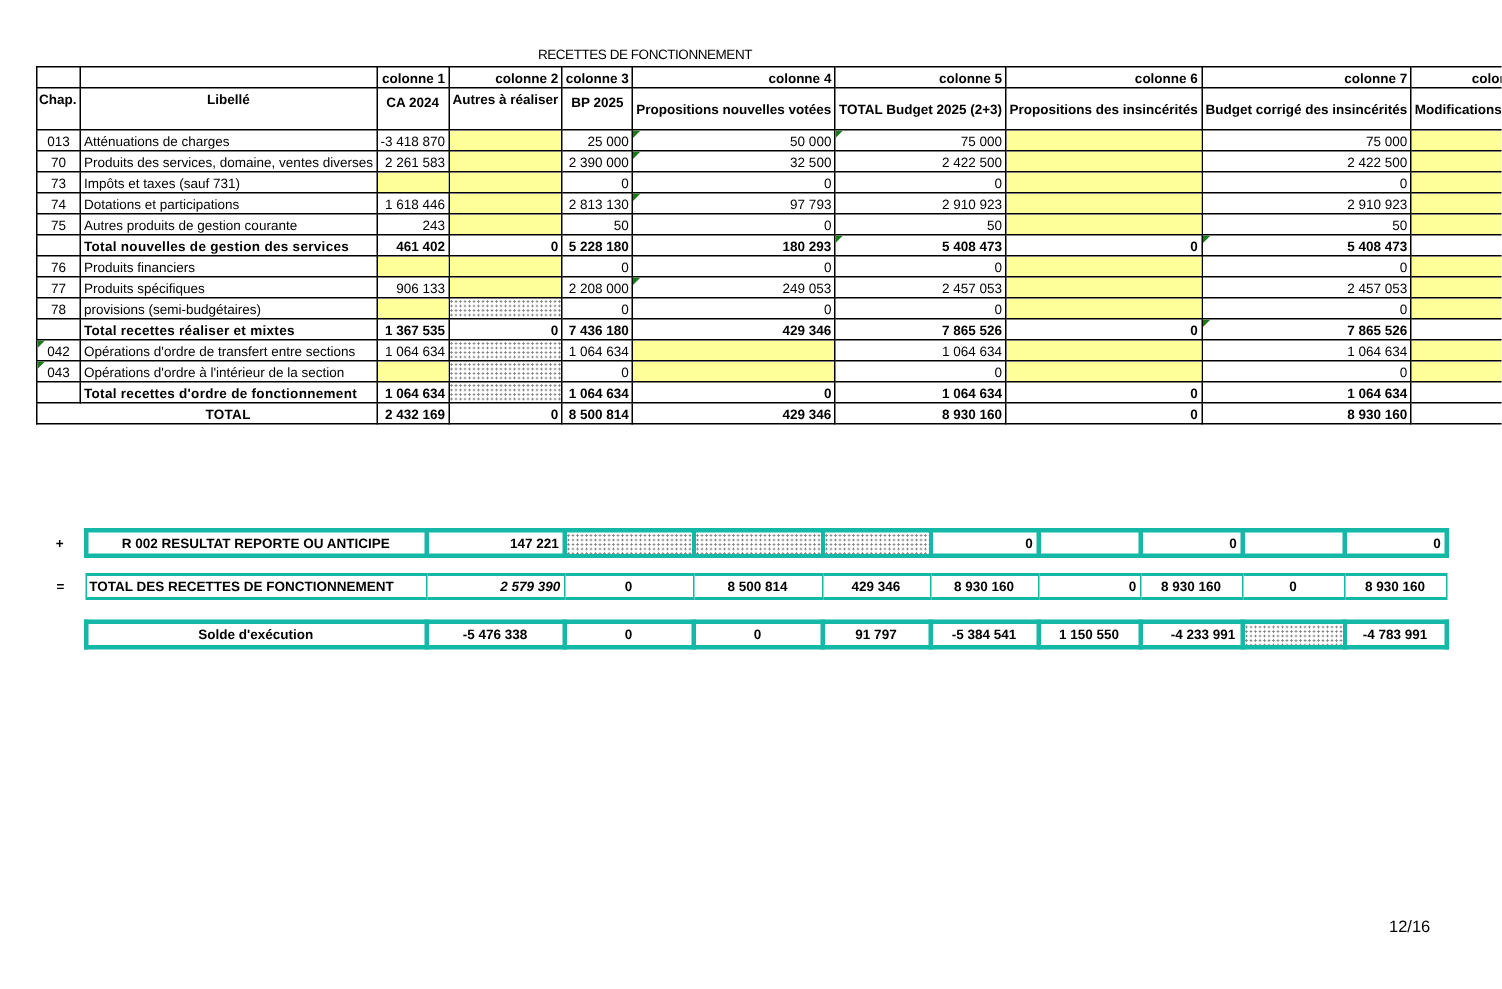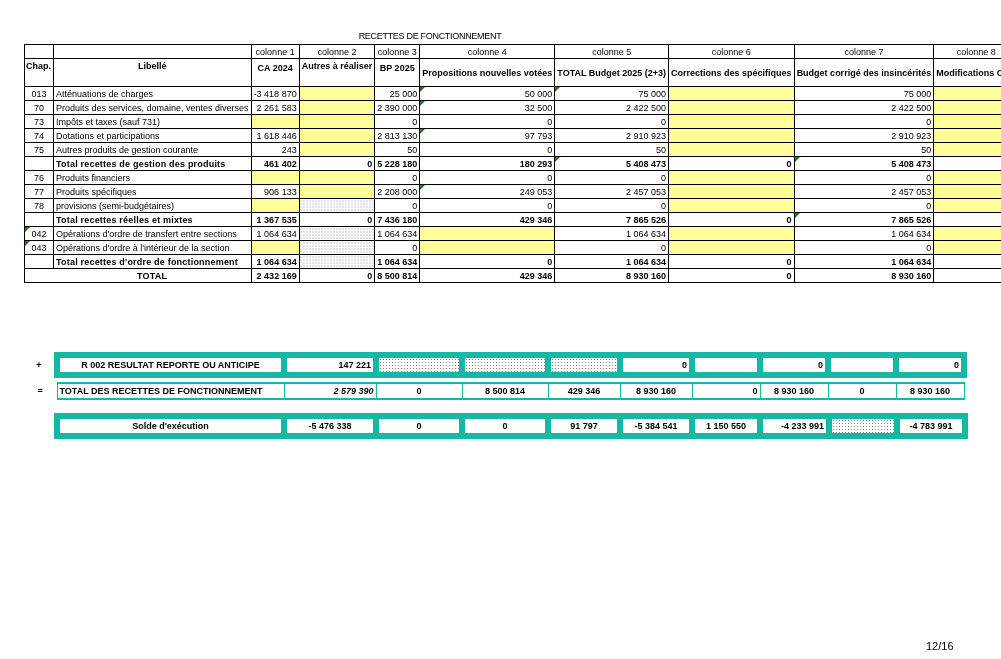--- a/index.html
+++ b/index.html
@@ -5,40 +5,40 @@
     html, body { margin: 0; padding: 0; background: #ffffff; }
     body { width: 1001px; height: 659px; position: relative; overflow: hidden;
            font-family: "Liberation Sans", sans-serif; color: #000; }
     .title { position: absolute; left: 0; width: 866px; top: 31px; text-align: center;
              font-size: 9px; font-weight: normal; letter-spacing: -0.3px; }
     .title span { position: relative; left: -3px; }
     table.grid { position: absolute; left: 24px; top: 44px; border-collapse: collapse;
                  table-layout: fixed; font-size: 9px; }
     table.grid td { border: 1px solid #000; padding: 0 2px; height: 13px; line-height: 12px;
                     white-space: nowrap; overflow: hidden; position: relative; }
-    .hdr1 td { font-weight: normal; text-align: center; height: 14px; border-bottom: 2px solid #000; margin-top: 36px; }
+    .hdr1 td { font-weight: bold; text-align: right; height: 14px; border-bottom: 2px solid #000; margin-top: 36px; }
     .hdr2 td { font-weight: bold; text-align: center; height: 62px; vertical-align: middle; white-space: normal; line-height: 13px; border-bottom: 2px solid #000; }
     .hdr2 td.bottom { vertical-align: bottom; padding-bottom: 14px; }
     .chap { text-align: center; margin-left: 42px; }
     .num { text-align: right; }
     .bold td { font-weight: bold; }
     .bold td.lbl { letter-spacing: 0.2px; }
     .total-row td { border-top: 2px solid #000; border-bottom: 2px solid #000; }
     .yellow { background: #ffff99; }
     .dots { background-color: #fff;
             background-image: radial-gradient(#8a8a8a 0.6px, transparent 0.8px);
             background-size: 3px 3px; }
     .flag::before { content: ""; position: absolute; left: 0; top: 0; width: 0; height: 0;
                     border-top: 5px solid #1a7a1a; border-right: 5px solid transparent; }
     .center { text-align: center; }
     table.extra { position: absolute; left: 24px; border-collapse: collapse; table-layout: fixed; font-size: 9px; }
-    table.extra td { border: 6px solid #14b8a6; height: 14px; padding: 0 2px; white-space: nowrap; font-weight: bold; position: relative; }
+    table.extra td { border: 3px solid #14b8a6; height: 14px; padding: 0 2px; white-space: nowrap; font-weight: bold; position: relative; }
     table.extra td.nob { border: none; }
     table.extra.thick td:not(.nob) { border-width: 2px 1px 2px 1px; }
-    .pagenum { position: absolute; left: 926px; top: 640px; font-size: 11px; }
+    .pagenum { position: absolute; left: 926px; top: 612px; font-size: 11px; }
   </style>
 </head>
 <body>
 
 <div class="title"><span>RECETTES DE FONCTIONNEMENT</span></div>
 
 <table class="grid">
   <colgroup>
     <col style="width:33px">
       <col style="width:227px">
@@ -66,21 +66,21 @@
 
     </tr>
     <tr class="hdr2">
       <td class="bottom" style="text-align:left;padding-left:1px">Chap.</td>
       <td class="bottom">Libellé</td>
       <td style="padding-bottom:10px">CA 2024</td>
       <td class="bottom">Autres à réaliser</td>
       <td style="padding-bottom:10px">BP 2025</td>
       <td>Propositions nouvelles votées</td>
       <td>TOTAL Budget 2025 (2+3)</td>
-      <td>Corrections des spécifiques</td>
+      <td>Propositions des insincérités</td>
       <td>Budget corrigé des insincérités</td>
       <td>Modifications CRC</td>
 
     </tr>
   <tr>
         <td class="chap">013</td>
         <td class="lbl">Atténuations de charges</td>
         <td class="num">-3 418 870</td>
         <td class="num yellow"></td>
         <td class="num">25 000</td>
@@ -133,21 +133,21 @@
         <td class="num yellow"></td>
         <td class="num">50</td>
         <td class="num">0</td>
         <td class="num">50</td>
         <td class="num yellow"></td>
         <td class="num">50</td>
         <td class="num yellow"></td>
       </tr>
       <tr class="bold total-row">
         <td class="chap"></td>
-        <td class="lbl">Total recettes de gestion des produits</td>
+        <td class="lbl">Total nouvelles de gestion des services</td>
         <td class="num">461 402</td>
         <td class="num">0</td>
         <td class="num">5 228 180</td>
         <td class="num">180 293</td>
         <td class="num flag">5 408 473</td>
         <td class="num">0</td>
         <td class="num flag">5 408 473</td>
         <td class="num">0</td>
       </tr>
       <tr>
@@ -181,21 +181,21 @@
         <td class="num dots"></td>
         <td class="num">0</td>
         <td class="num">0</td>
         <td class="num">0</td>
         <td class="num yellow"></td>
         <td class="num">0</td>
         <td class="num yellow"></td>
       </tr>
       <tr class="bold total-row">
         <td class="chap"></td>
-        <td class="lbl">Total recettes réelles et mixtes</td>
+        <td class="lbl">Total recettes réaliser et mixtes</td>
         <td class="num">1 367 535</td>
         <td class="num">0</td>
         <td class="num">7 436 180</td>
         <td class="num">429 346</td>
         <td class="num">7 865 526</td>
         <td class="num">0</td>
         <td class="num flag">7 865 526</td>
         <td class="num">0</td>
       </tr>
       <tr>

